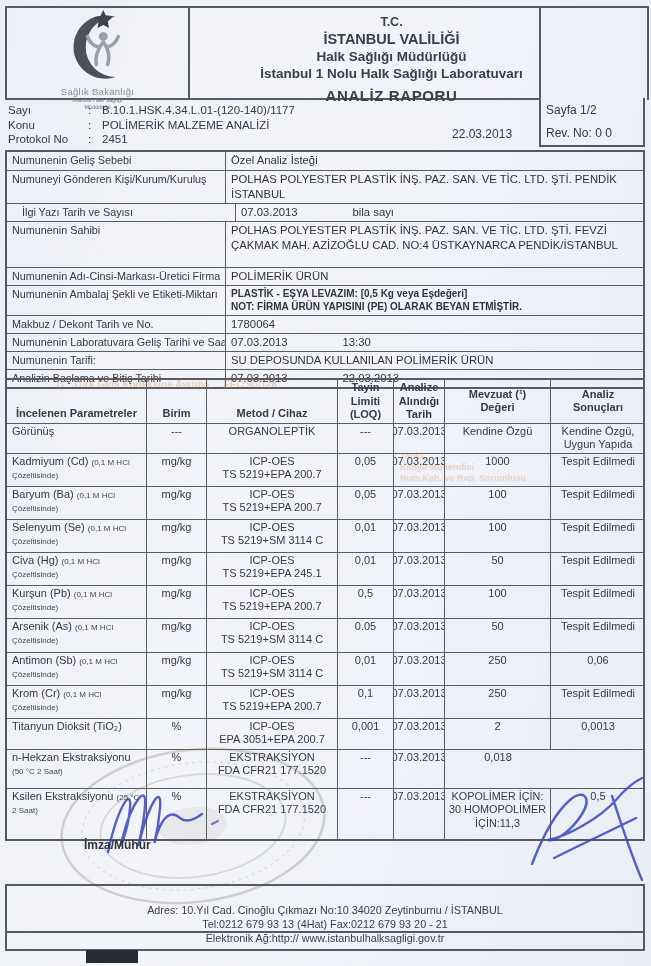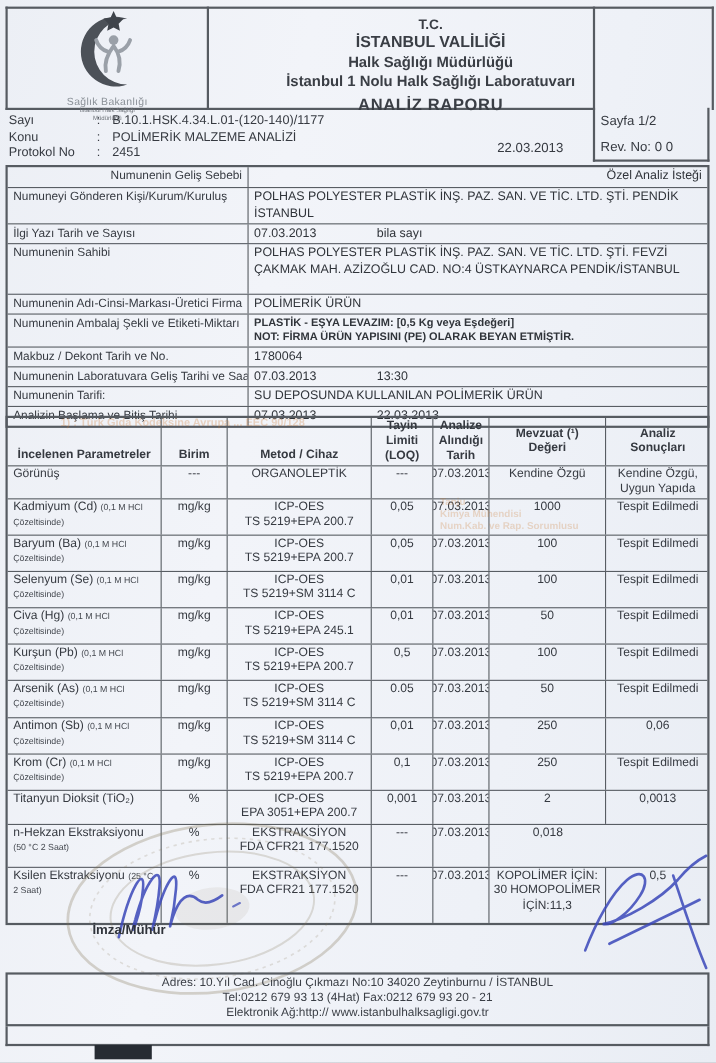--- a/index.html
+++ b/index.html
@@ -51,21 +51,21 @@
   .tcell:last-child{border-right:none;}
   .tcell.param{align-items:flex-start;text-align:left;padding-left:5px;}
   .tcell.hdr{font-weight:bold;justify-content:center;}
   .tcell.hdr.bottom{justify-content:flex-end;padding-bottom:2px;}
   .pnote{font-size:8px;color:#44484f;line-height:9.5px;}
   .pname{font-size:11px;}
   .mevz-wrap{font-size:10.8px;}
   
   .imza{left:84px;top:838px;font-size:12px;font-weight:bold;color:#2f333a;}
   .footer-box{left:5px;top:884px;width:640px;height:49px;border:2px solid #565b61;box-sizing:border-box;
-              text-align:center;font-size:10.8px;line-height:14px;padding-top:0;color:#3a3e45;}
+              text-align:center;font-size:10.8px;line-height:14px;padding-top:17px;color:#3a3e45;}
   .footer-box2{left:5px;top:933px;width:640px;height:18px;border:2px solid #565b61;border-top:none;box-sizing:border-box;}
   .scan-block{left:86px;top:950px;width:52px;height:13px;background:#272c33;}
   
   .ghost{color:rgba(205,120,45,.28);font-weight:bold;pointer-events:none;}
   .ghost.g1{left:55px;top:379px;font-size:10px;}
   .ghost.g2{left:400px;top:451px;font-size:9px;line-height:11px;text-align:left;width:150px;color:rgba(205,120,45,.25);}
   .stamp{left:52px;top:742px;opacity:.75;}
   .sig{pointer-events:none;}
 </style>
 </head>
@@ -116,29 +116,29 @@
         <span class="meta-value">POLİMERİK MALZEME ANALİZİ</span>
       </div>
       <div class="meta-row">
         <span class="meta-label">Protokol No</span>
         <span class="meta-colon">:</span>
         <span class="meta-value">2451</span>
       </div>
     </div>
 
   <div class="abs info-table">
-      <div class="itrow" style="min-height: 19px; text-align: right;">
+      <div class="itrow" style="min-height: 19px;">
         <div class="itcell itlabel">Numunenin Geliş Sebebi</div>
         <div class="itcell itvalue"><span>Özel Analiz İsteği</span></div>
       </div>
       <div class="itrow" style="min-height: 32px;">
         <div class="itcell itlabel">Numuneyi Gönderen Kişi/Kurum/Kuruluş</div>
         <div class="itcell itvalue"><span>POLHAS POLYESTER PLASTİK İNŞ. PAZ. SAN. VE TİC. LTD. ŞTİ. PENDİK İSTANBUL</span></div>
       </div>
-      <div class="itrow" style="min-height: 16px;">
+      <div class="itrow" style="min-height: 16px; padding-left: 10px;">
         <div class="itcell itlabel">İlgi Yazı Tarih ve Sayısı</div>
         <div class="itcell itvalue"><span>07.03.2013</span><span class="v2">bila sayı</span></div>
       </div>
       <div class="itrow" style="min-height: 46px;">
         <div class="itcell itlabel">Numunenin Sahibi</div>
         <div class="itcell itvalue"><span>POLHAS POLYESTER PLASTİK İNŞ. PAZ. SAN. VE TİC. LTD. ŞTİ.  FEVZİ ÇAKMAK MAH. AZİZOĞLU CAD. NO:4 ÜSTKAYNARCA PENDİK/İSTANBUL</span></div>
       </div>
       <div class="itrow" style="min-height: 16px;">
         <div class="itcell itlabel">Numunenin Adı-Cinsi-Markası-Üretici Firma</div>
         <div class="itcell itvalue"><span>POLİMERİK ÜRÜN</span></div>

